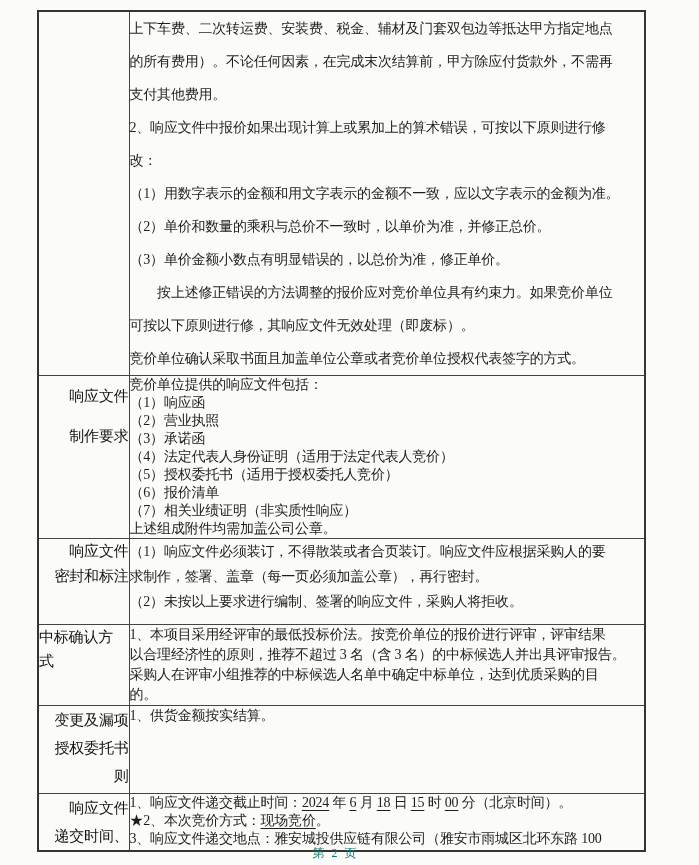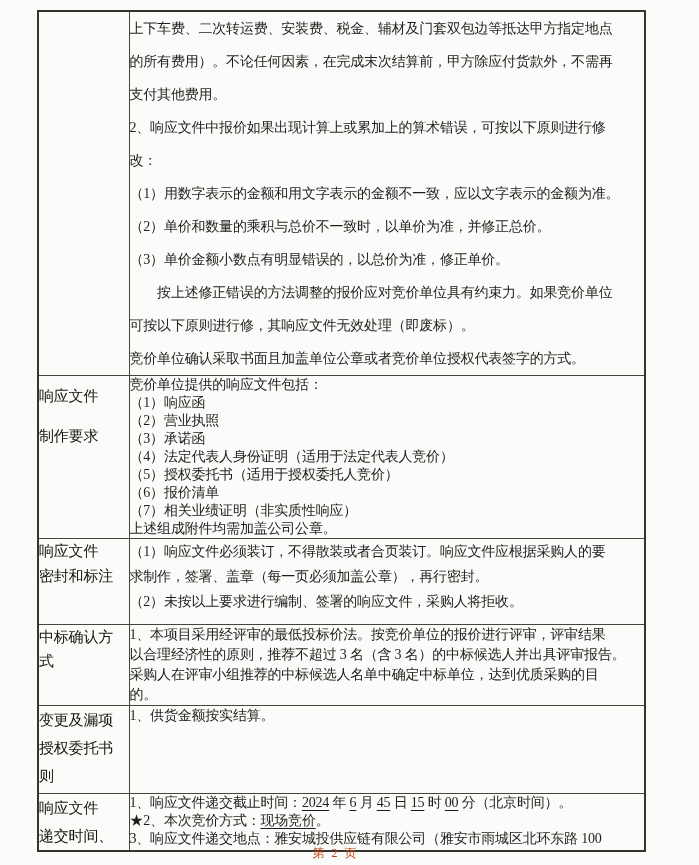--- a/index.html
+++ b/index.html
@@ -29,21 +29,21 @@
   table.doc-table td {
     border: 1px solid #45453f;
     vertical-align: top;
     overflow: hidden;
     padding: 0;
   }
   col.c-label { width: 91px; }
   .ln { white-space: nowrap; letter-spacing: -0.2px; }
 
   
-  td.label { text-align: left; font-size: 15px; color: #14140f; }
+  td.label { text-align: right; font-size: 15px; color: #14140f; }
   td.l2 { padding-top: 7px;  line-height: 40px; }
   td.l3 { padding-top: 14px; line-height: 25px; }
   td.l4 { padding-top: 12px; line-height: 24px; text-align: left; padding-left: 14px; }
   td.l5 { padding-top: 4px;  line-height: 28px; }
   td.l6 { padding-top: 5px;  line-height: 28px; }
 
   
   td.content { font-size: 14px; padding-left: 13px; padding-right: 5px; }
   td.c1 { padding-top: 3px; line-height: 33px; }
   td.c2 { padding-top: 1px; line-height: 18px; }
@@ -62,21 +62,21 @@
   .u { text-decoration: underline; text-underline-offset: 3px; }
 
   .footer {
     position: absolute;
     left: 0;
     right: 28px;
     top: 845px;
     text-align: center;
     font-size: 12px;
     letter-spacing: 2px;
-    color: #c2410c;
+    color: #0f766e;
   }
 </style>
 </head>
 <body>
 
 <div class="page">
   <table class="doc-table">
     <colgroup>
         <col class="c-label">
         <col class="c-content">
@@ -153,21 +153,21 @@
           <div class="ln">1、供货金额按实结算。</div>
         </td>
       </tr>
 
       <tr class="r6">
         <td class="label l6">
           <div class="ln">响应文件</div>
           <div class="ln">递交时间、</div>
         </td>
         <td class="content c6">
-          <div class="ln"><span>1、响应文件递交截止时间：</span><span class="u">2024</span><span> 年 </span><span class="u">6</span><span> 月 </span><span class="u">45</span><span> 日 </span><span class="u">15</span><span> 时 </span><span class="u">00</span><span> 分（北京时间）。</span></div>
+          <div class="ln"><span>1、响应文件递交截止时间：</span><span class="u">2024</span><span> 年 </span><span class="u">6</span><span> 月 </span><span class="u">18</span><span> 日 </span><span class="u">15</span><span> 时 </span><span class="u">00</span><span> 分（北京时间）。</span></div>
           <div class="ln"><span>★2、本次竞价方式：</span><span class="u">现场竞价</span><span>。</span></div>
           <div class="ln"><span>3、响应文件递交地点：雅安城投供应链有限公司（雅安市雨城区北环东路 100</span></div>
         </td>
       </tr>
 
     </tbody>
   </table>
 
   <div class="footer">第 2 页</div>
 </div>

